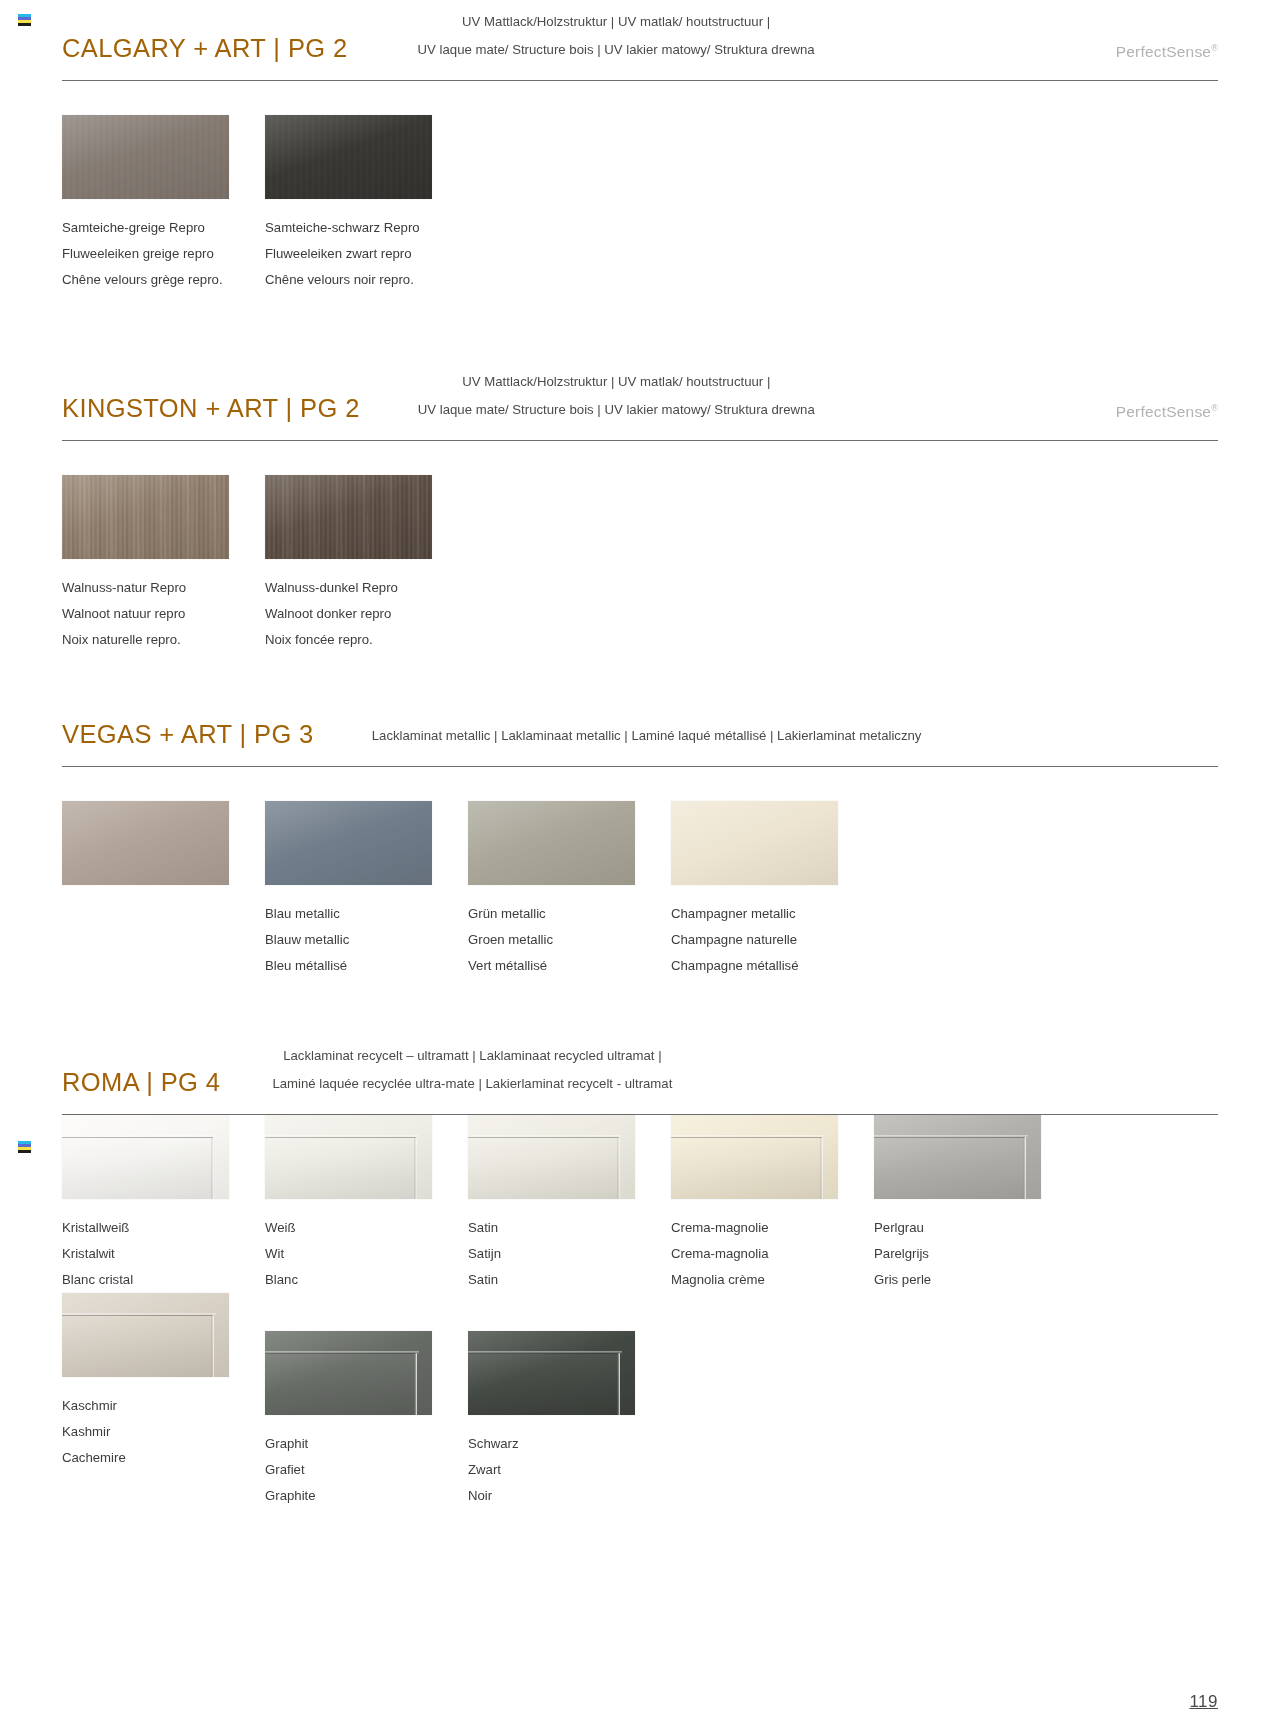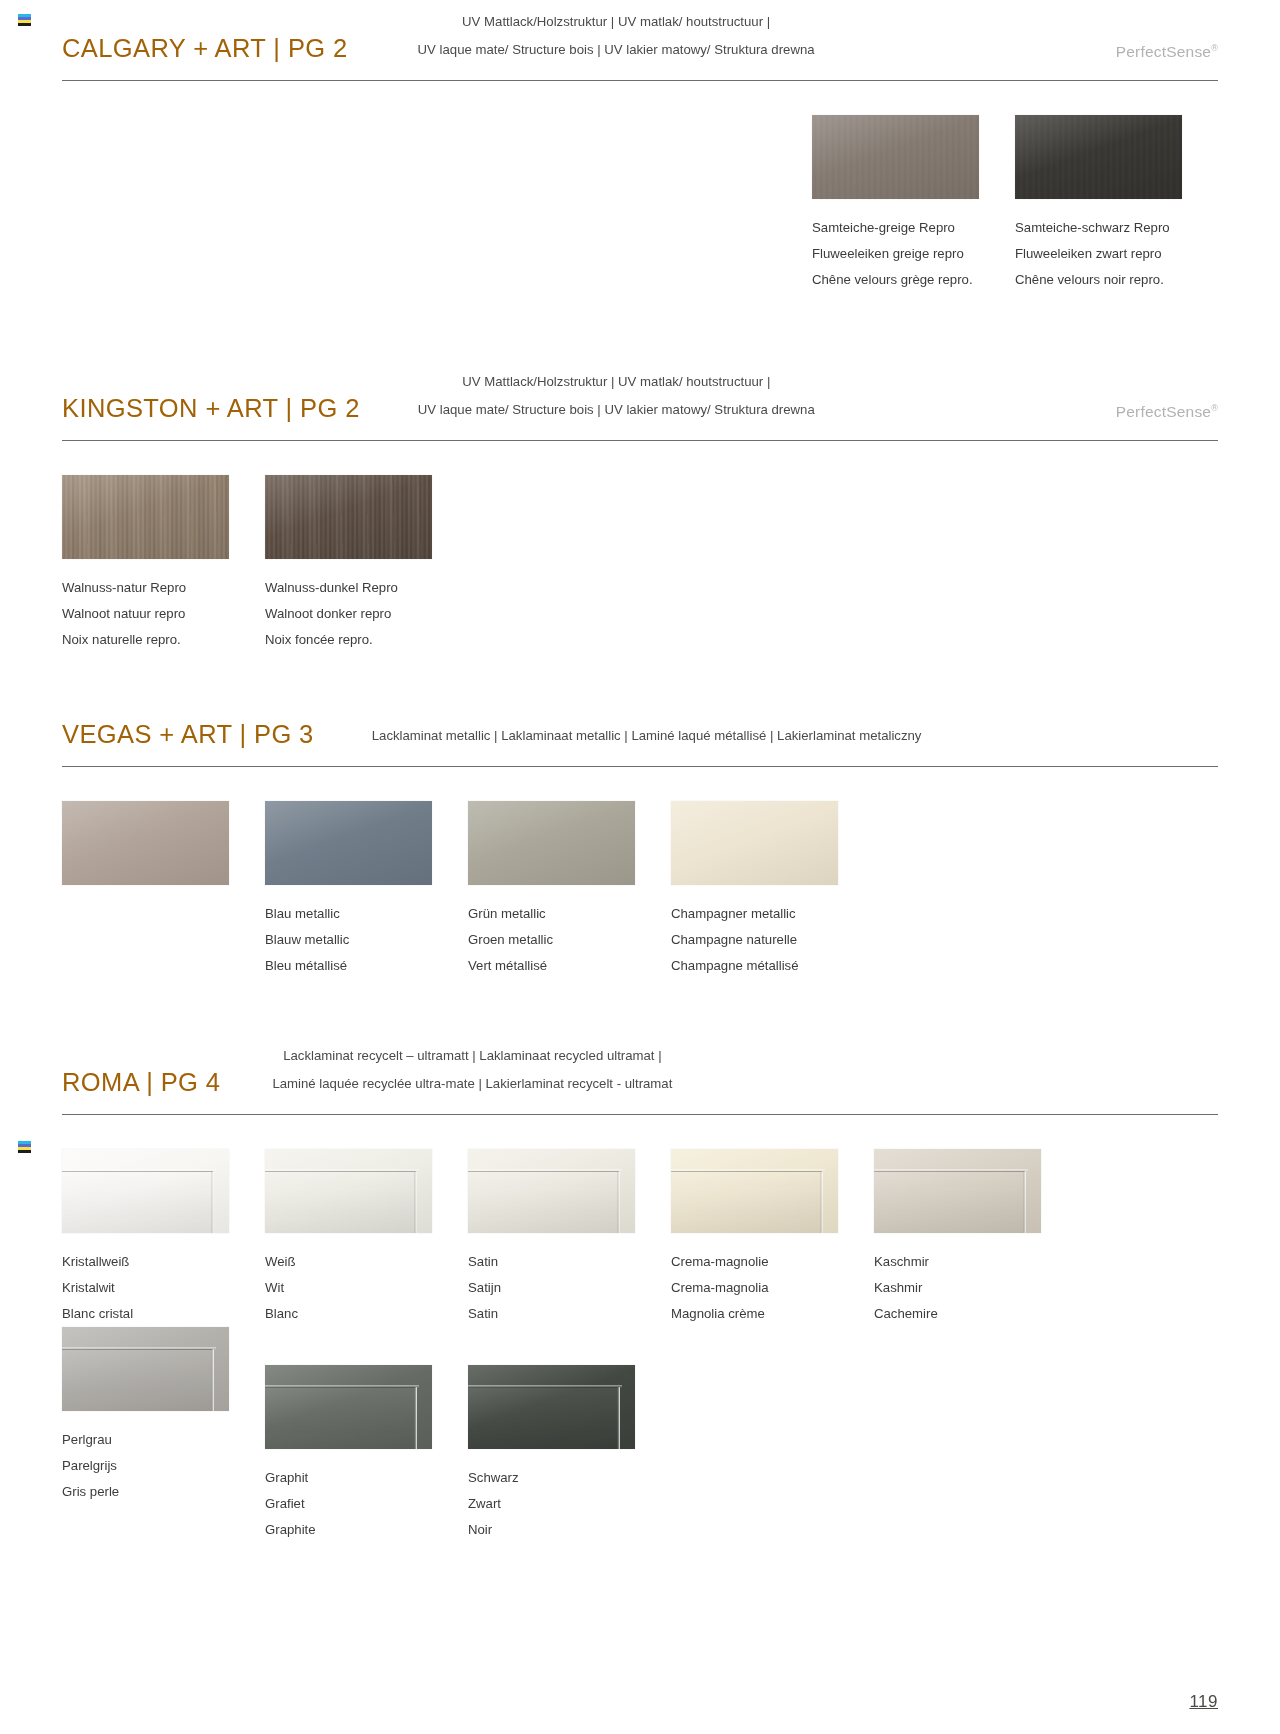--- a/index.html
+++ b/index.html
@@ -181,21 +181,21 @@
       <div class="section" style="top: 8px;">
         <div class="sec-head">
           <div class="sec-title">CALGARY + ART | PG 2</div>
           <div class="sec-sub" style="margin-left: 70px;">
             <div>UV Mattlack/Holzstruktur | UV matlak/ houtstructuur |</div>
             <div>UV laque mate/ Structure bois | UV lakier matowy/ Struktura drewna</div>
           </div>
           <div class="sec-brand">PerfectSense<sup>®</sup></div>
         </div>
         <div class="rule" style="margin-top: 16px;"></div>
-        <div class="grid" style="margin-top: 34px; justify-content: flex-end;">
+        <div class="grid" style="margin-top: 34px;">
           <div class="cell">
             <div class="swatch" style="background: linear-gradient(158deg, rgb(138, 128, 120) 0%, rgb(125, 115, 107) 100%);">
               <div class="grain soft"></div>
               <div class="sheen"></div>
             </div>
             <div class="labels">
               <div>Samteiche-greige Repro</div>
               <div>Fluweeleiken greige repro</div>
               <div>Chêne velours grège repro.</div>
             </div>
@@ -296,21 +296,21 @@
       </div>
       <div class="section" style="top: 1042px;">
         <div class="sec-head">
           <div class="sec-title">ROMA | PG 4</div>
           <div class="sec-sub" style="margin-left: 52px;">
             <div>Lacklaminat recycelt – ultramatt | Laklaminaat recycled ultramat |</div>
             <div>Laminé laquée recyclée ultra-mate | Lakierlaminat recycelt - ultramat</div>
           </div>
         </div>
         <div class="rule" style="margin-top: 16px;"></div>
-        <div class="grid" style="margin-top: 34px;">
+        <div class="grid" style="">
           <div class="cell">
             <div class="swatch" style="background: linear-gradient(158deg, rgb(251, 250, 248) 0%, rgb(244, 242, 238) 100%);">
               <div class="panel-inner"></div>
               <div class="panel-bevel"></div>
               <div class="sheen"></div>
             </div>
             <div class="labels">
               <div>Kristallweiß</div>
               <div>Kristalwit</div>
               <div>Blanc cristal</div>
@@ -346,43 +346,43 @@
               <div class="panel-bevel"></div>
               <div class="sheen"></div>
             </div>
             <div class="labels">
               <div>Crema-magnolie</div>
               <div>Crema-magnolia</div>
               <div>Magnolia crème</div>
             </div>
           </div>
           <div class="cell">
+            <div class="swatch" style="background: linear-gradient(158deg, rgb(184, 182, 177) 0%, rgb(173, 170, 165) 100%);">
+              <div class="panel-inner"></div>
+              <div class="panel-bevel"></div>
+              <div class="sheen"></div>
+            </div>
+            <div class="labels">
+              <div>Perlgrau</div>
+              <div>Parelgrijs</div>
+              <div>Gris perle</div>
+            </div>
+          </div>
+          <div class="cell">
             <div class="swatch" style="background: linear-gradient(158deg, rgb(222, 215, 204) 0%, rgb(210, 202, 189) 100%);">
               <div class="panel-inner"></div>
               <div class="panel-bevel"></div>
               <div class="sheen"></div>
             </div>
             <div class="labels">
               <div>Kaschmir</div>
               <div>Kashmir</div>
               <div>Cachemire</div>
             </div>
           </div>
-          <div class="cell">
-            <div class="swatch" style="background: linear-gradient(158deg, rgb(184, 182, 177) 0%, rgb(173, 170, 165) 100%);">
-              <div class="panel-inner"></div>
-              <div class="panel-bevel"></div>
-              <div class="sheen"></div>
-            </div>
-            <div class="labels">
-              <div>Perlgrau</div>
-              <div>Parelgrijs</div>
-              <div>Gris perle</div>
-            </div>
-          </div>
           <div class="cell row2">
             <div class="swatch" style="background: linear-gradient(158deg, rgb(107, 112, 106) 0%, rgb(95, 100, 94) 100%);">
               <div class="panel-inner"></div>
               <div class="panel-bevel"></div>
               <div class="sheen"></div>
             </div>
             <div class="labels">
               <div>Graphit</div>
               <div>Grafiet</div>
               <div>Graphite</div>

